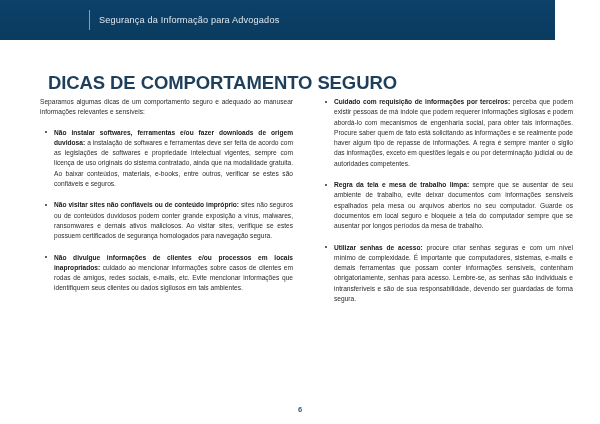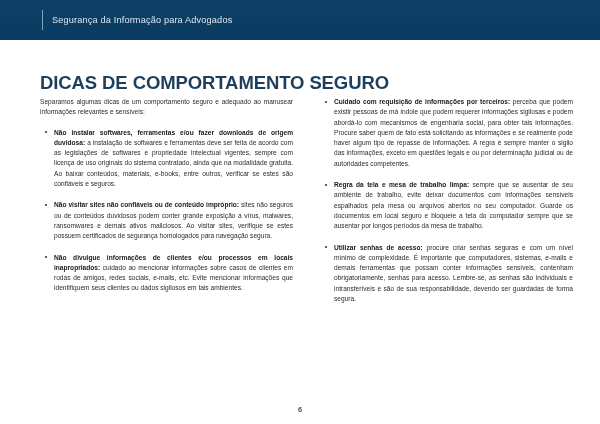--- a/index.html
+++ b/index.html
@@ -13,47 +13,48 @@
     font-family: "Liberation Sans", sans-serif;
     overflow: hidden;
     position: relative;
   }
 
   
   .header-bar {
     position: absolute;
     top: 0;
     left: 0;
-    width: 600px;
+    width: 508px;
     height: 40px;
     background: #0b4068;
     background: linear-gradient(180deg, #0d4169 0%, #0a3b60 100%);
     display: flex;
     align-items: center;
+    padding-left: 47px;
   }
   .header-divider {
     width: 1px;
     height: 20px;
     background: #7fa3bd;
     margin-left: 42px;
     flex: 0 0 auto;
   }
   .header-title {
     color: #dfe7ee;
     font-size: 9.2px;
     letter-spacing: 0.15px;
     margin-left: 9px;
     white-space: nowrap;
   }
 
   
   .page-title {
     position: absolute;
     top: 60px;
-    left: 40px;
+    left: 48px;
     color: #1d3f5c;
     font-size: 18.5px;
     font-weight: bold;
     letter-spacing: -0.1px;
     font-stretch: condensed;
     white-space: nowrap;
   }
 
   
   .content {

